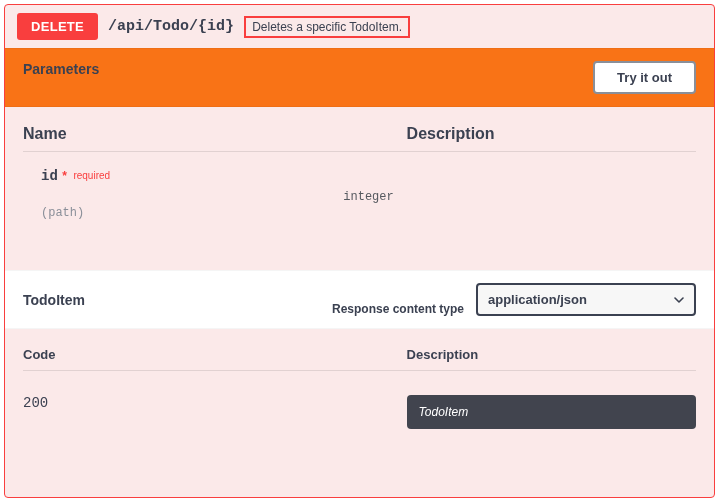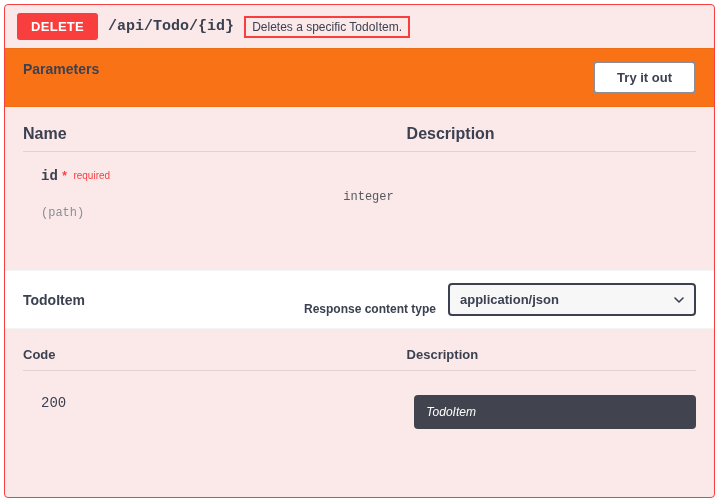--- a/index.html
+++ b/index.html
@@ -124,21 +124,21 @@
     align-items: flex-end;
     gap: 12px;
   }
   .rct-label {
     font-size: 12px;
     font-weight: 700;
     color: #3b4151;
   }
   .select-wrap {
     position: relative;
-    width: 248px;
+    width: 220px;
   }
   .select-box {
     width: 100%;
     border: 2px solid #3b4151;
     border-radius: 4px;
     padding: 7px 10px;
     font-size: 13px;
     font-weight: 700;
     color: #3b4151;
     background: #f7f7f7;
@@ -157,21 +157,21 @@
     display: flex;
     padding: 18px 18px 8px 18px;
     font-size: 13px;
     font-weight: 700;
     color: #3b4151;
   }
   .resp-col-code { width: 57%; }
   .resp-col-desc { width: 43%; }
   .resp-row {
     display: flex;
-    padding: 10px 18px 18px 36px;
+    padding: 10px 18px 18px 18px;
     align-items: flex-start;
   }
   .resp-code {
     width: 57%;
     font-family: "Courier New", monospace;
     font-size: 14px;
     color: #3b4151;
   }
   .resp-desc-box {
     width: 43%;

